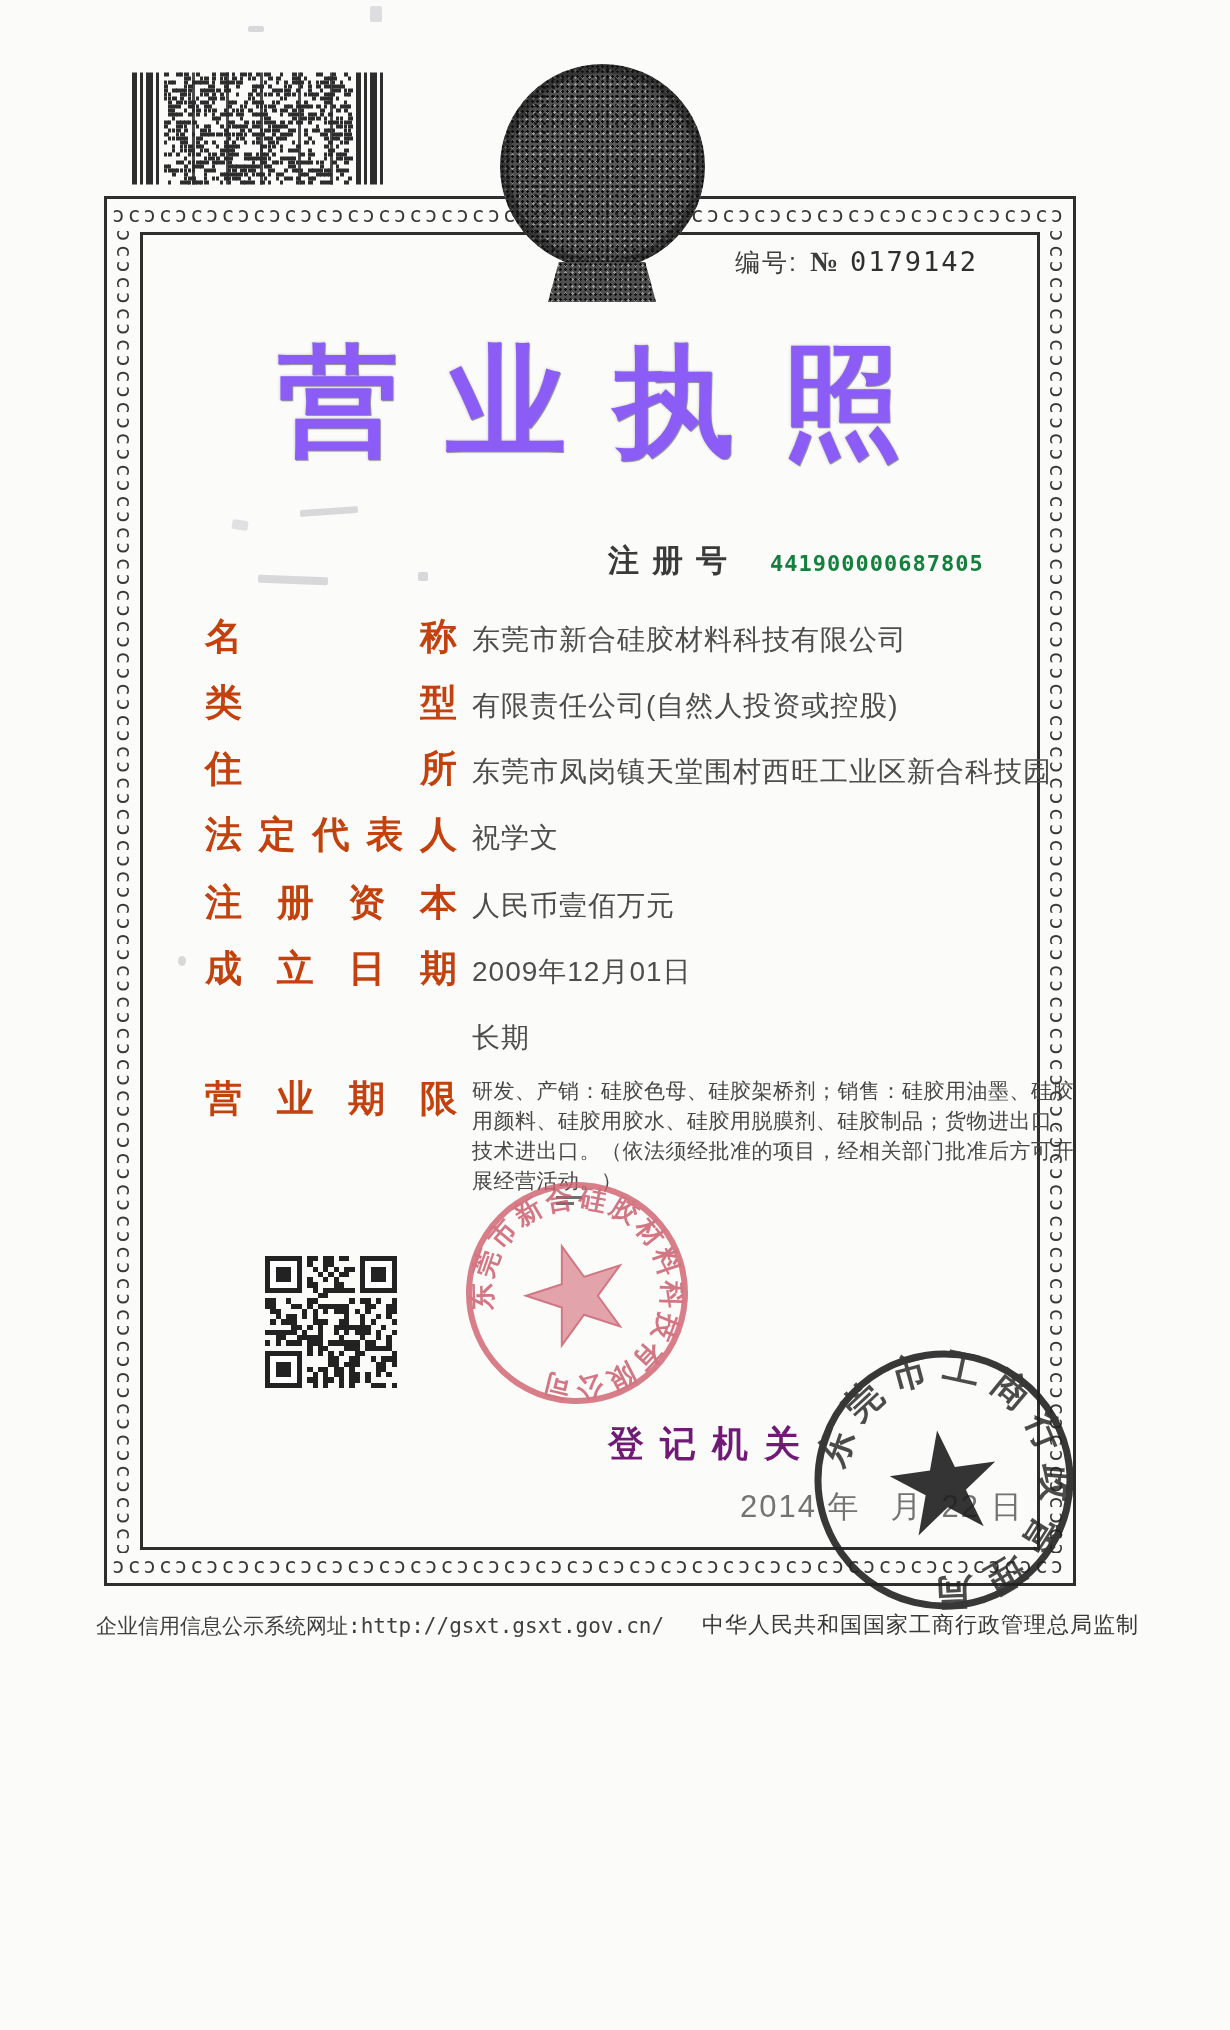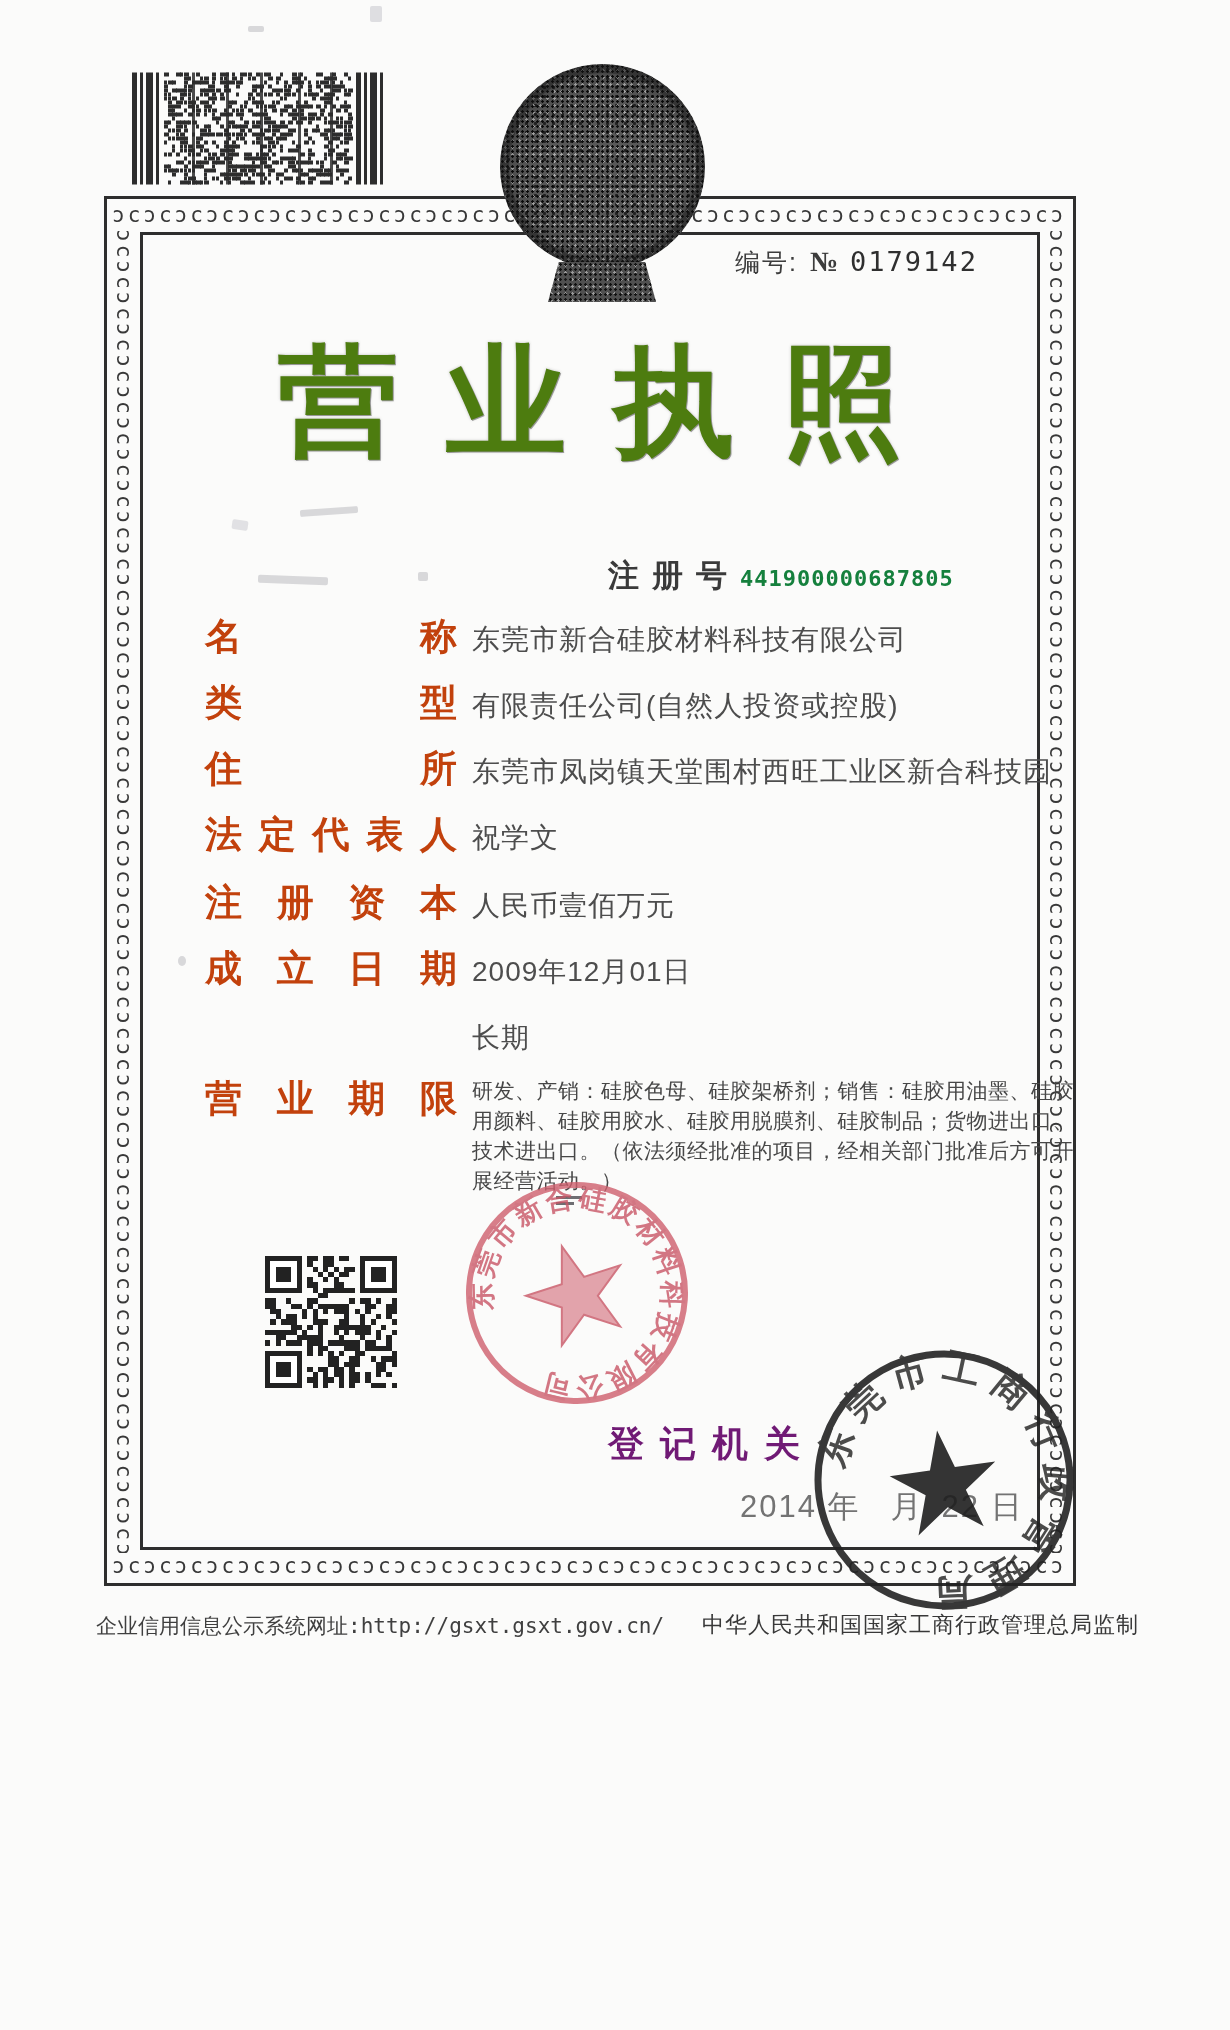--- a/index.html
+++ b/index.html
@@ -57,26 +57,26 @@
   .serial-line{
     position:absolute;left:735px;top:246px;z-index:5;
     display:flex;align-items:flex-start;gap:12px;color:#3c3c3c;
   }
   .serial-label{font-size:25px;letter-spacing:2px;}
   .serial-sign{font-size:28px;font-weight:bold;font-family:"Liberation Serif", serif;}
   .serial-number{font-size:27px;font-family:"DejaVu Sans Mono", monospace;letter-spacing:2px;color:#2f2f2f;}
 
   .license-title{
     position:absolute;left:150px;top:322px;width:880px;text-align:center;
-    font-size:120px;font-weight:900;color:#4d7c0f;
+    font-size:120px;font-weight:900;color:#8b5cf6;
     letter-spacing:48px;padding-left:48px;box-sizing:border-box;
     text-shadow:1px 1px 0 rgba(55,55,55,.45), 0 0 3px rgba(70,70,70,.35);
   }
 
-  .regno-line{position:absolute;left:608px;top:540px;display:flex;align-items:baseline;margin-top:15px;}
+  .regno-line{position:absolute;left:608px;top:540px;display:flex;align-items:baseline;gap:30px;}
   .regno-label{font-size:31px;letter-spacing:13px;color:#3a3a3a;font-weight:600;}
   .regno-value{font-size:22px;color:#15803d;font-family:"DejaVu Sans Mono", monospace;letter-spacing:1px;font-weight:bold;}
 
   .fields{position:absolute;left:0;top:0;}
   .frow{position:absolute;left:205px;width:880px;height:56px;}
   .flabel{
     position:absolute;left:0;top:0;width:252px;
     font-size:37px;font-weight:600;color:#c2410c;
     text-align:justify;text-align-last:justify;
   }

